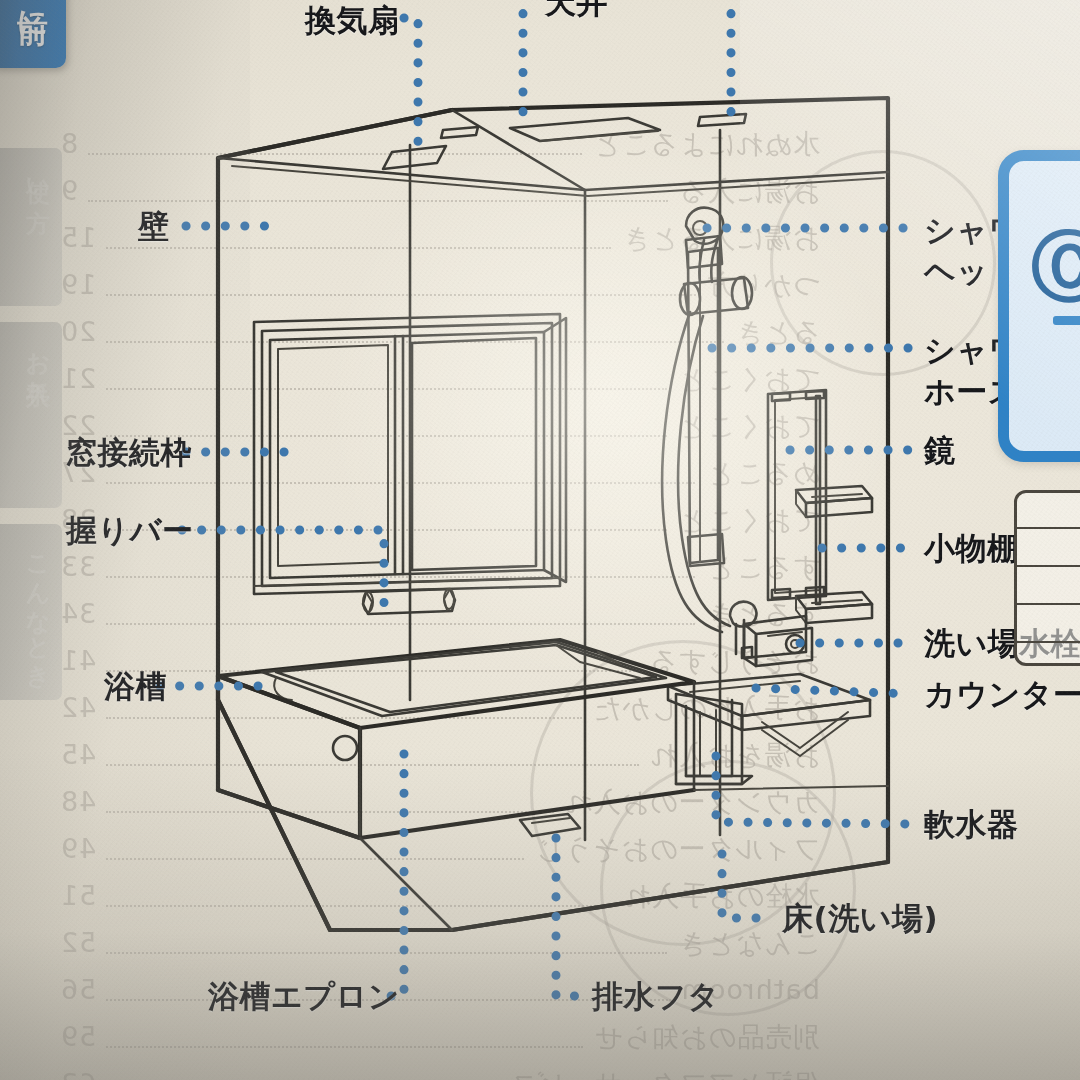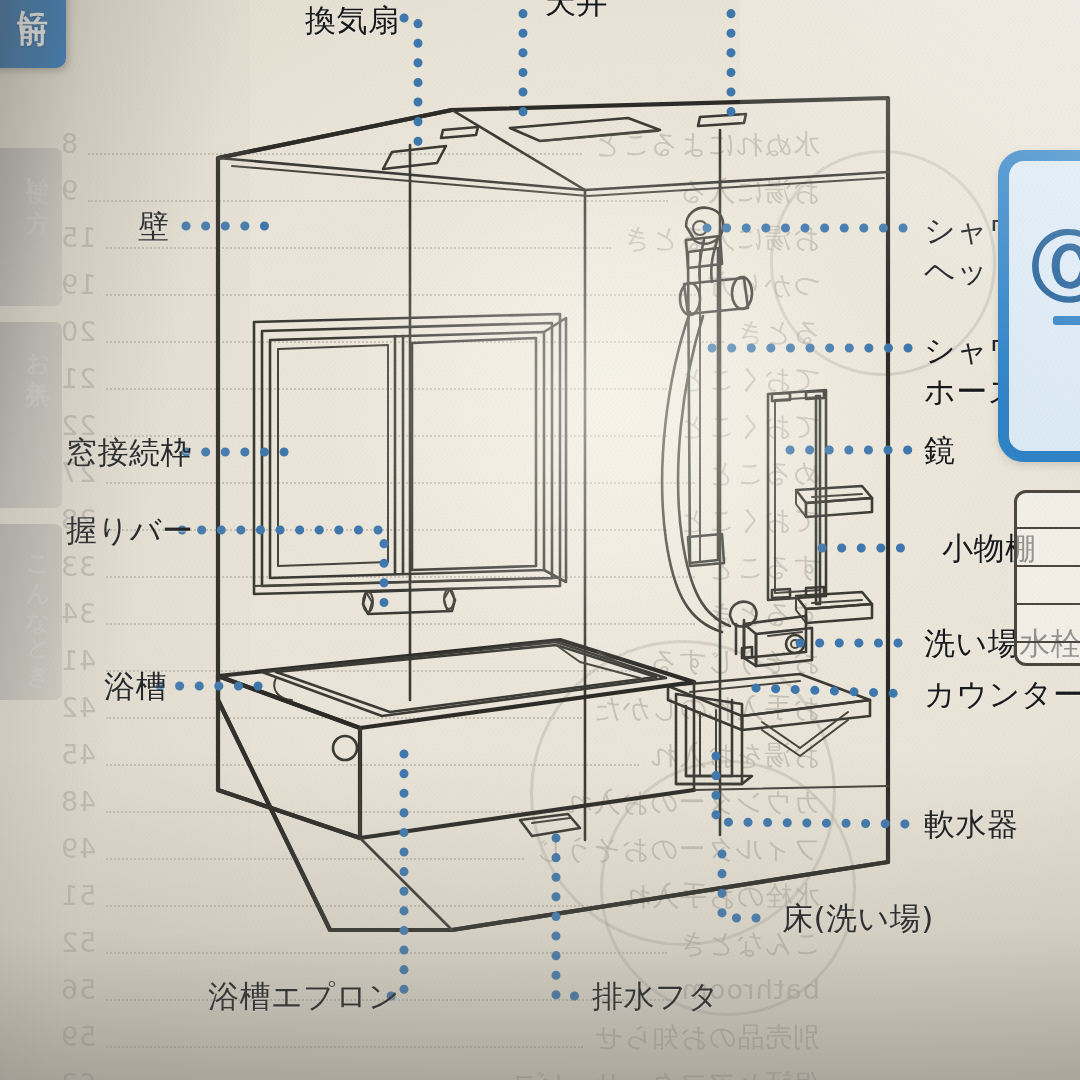--- a/index.html
+++ b/index.html
@@ -101,21 +101,21 @@
     position:absolute;right:-22px;top:490px;width:82px;height:170px;
     border:3px solid #4a463e;border-radius:12px 0 0 12px;
     background:rgba(250,248,242,.55);
   }
   .mini-table .r{position:absolute;left:0;width:100%;height:2px;background:#4a463e;}
   
   svg.art{position:absolute;left:0;top:0;width:1080px;height:1080px;pointer-events:none;}
   
   .lbl{
     position:absolute;color:#16171a;
-    font-size:31px;line-height:36px;font-weight:400;
+    font-size:31px;line-height:36px;font-weight:700;
     letter-spacing:.5px;white-space:nowrap;
     text-shadow:0 1px 1px rgba(255,255,255,.5);
   }
   .lbl.two{line-height:41px;white-space:normal;}
   .lbl.right{text-align:left;}
   .lbl.l-right{text-align:right;}
 </style>
 </head>
 <body>
 
@@ -329,21 +329,21 @@
     <div>ヘッド</div>
   </div>
 
   <div class="lbl two right" style="left:924px;top:330px;width:170px;">
     <div>シャワー</div>
     <div>ホース</div>
   </div>
 
   <div class="lbl right" style="left:924px;top:432px;">鏡</div>
 
-  <div class="lbl right" style="left:924px;top:530px;margin-left:18px;">小物棚</div>
+  <div class="lbl right" style="left:924px;top:530px;">小物棚</div>
 
   <div class="lbl right" style="left:924px;top:625px;">洗い場水栓</div>
 
   <div class="lbl right" style="left:924px;top:676px;">カウンター</div>
 
   <div class="lbl right" style="left:924px;top:806px;">軟水器</div>
 
   <div class="lbl right" style="left:782px;top:900px;">床(洗い場)</div>
 
   <div class="lbl l-right" style="left:208px;top:978px;">浴槽エプロン</div>

